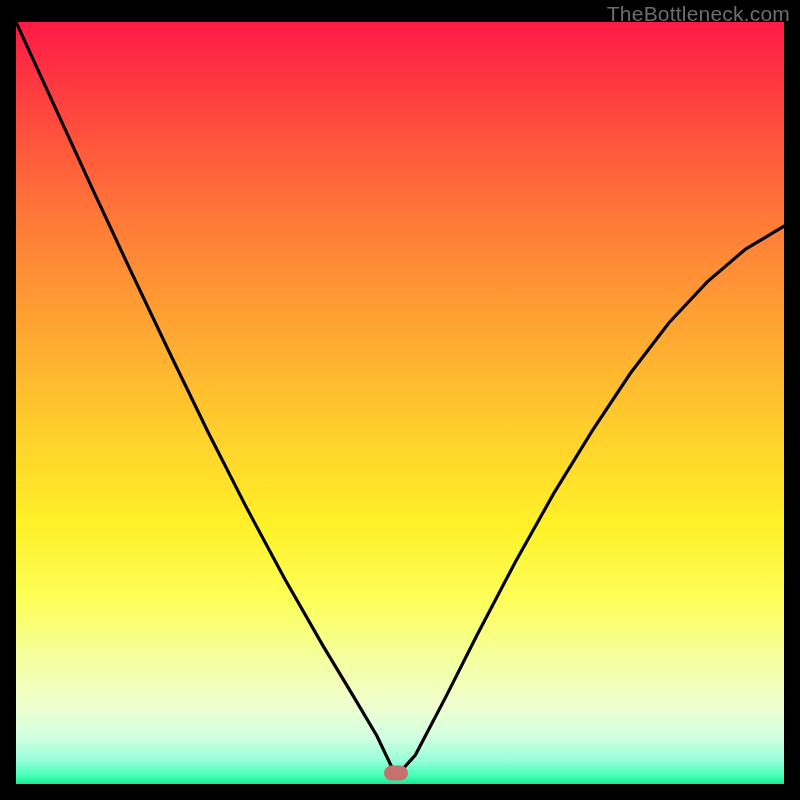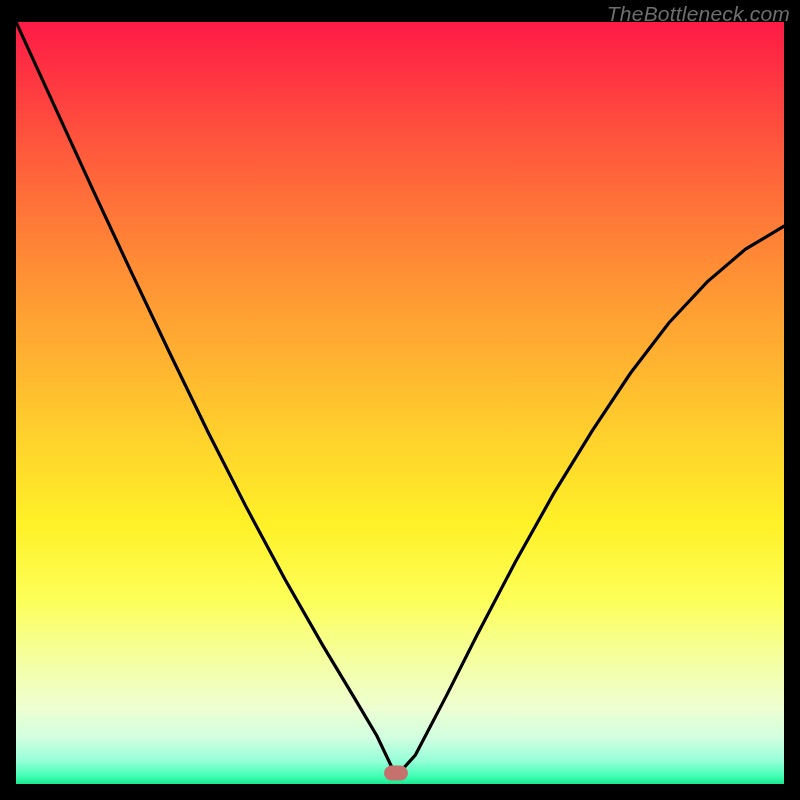--- a/index.html
+++ b/index.html
@@ -65,21 +65,20 @@
     transform: translate(-50%, -50%);
   }
   .watermark {
     position: absolute;
     top: 2px;
     right: 10px;
     color: #6e6e6e;
     font-size: 21px;
     font-weight: 500;
     letter-spacing: 0.2px;
-    font-style: italic;
   }
 </style>
 </head>
 <body>
 
 <div class="watermark">TheBottleneck.com</div>
 
 <div class="frame">
   <div class="plot-area">
     <div class="gradient-bg"></div>

